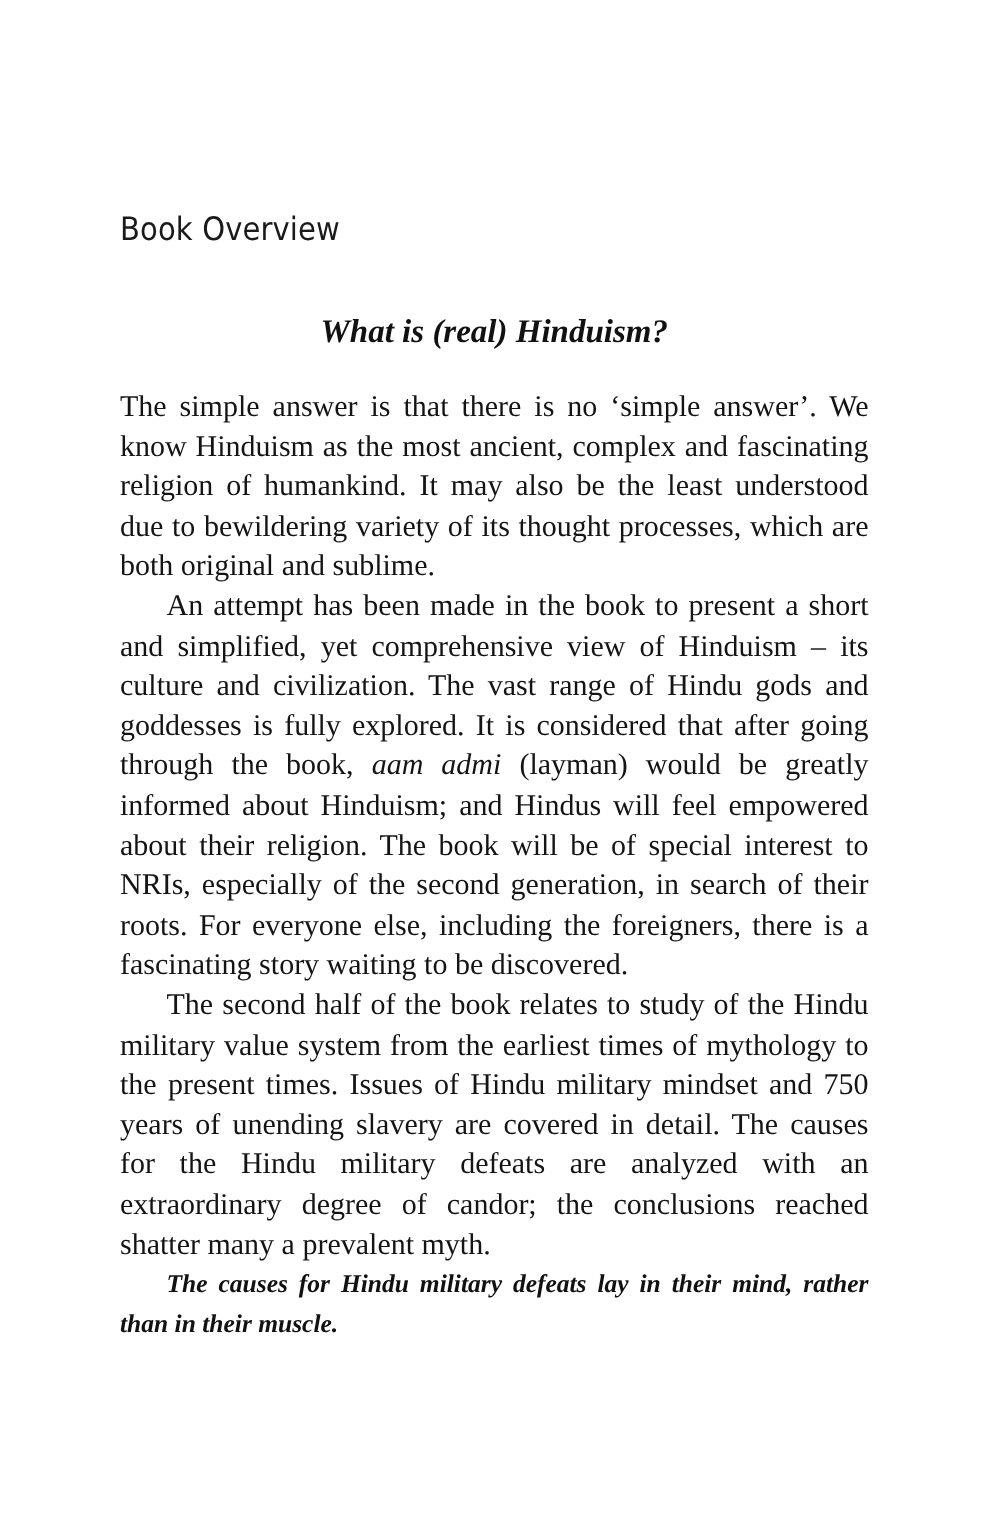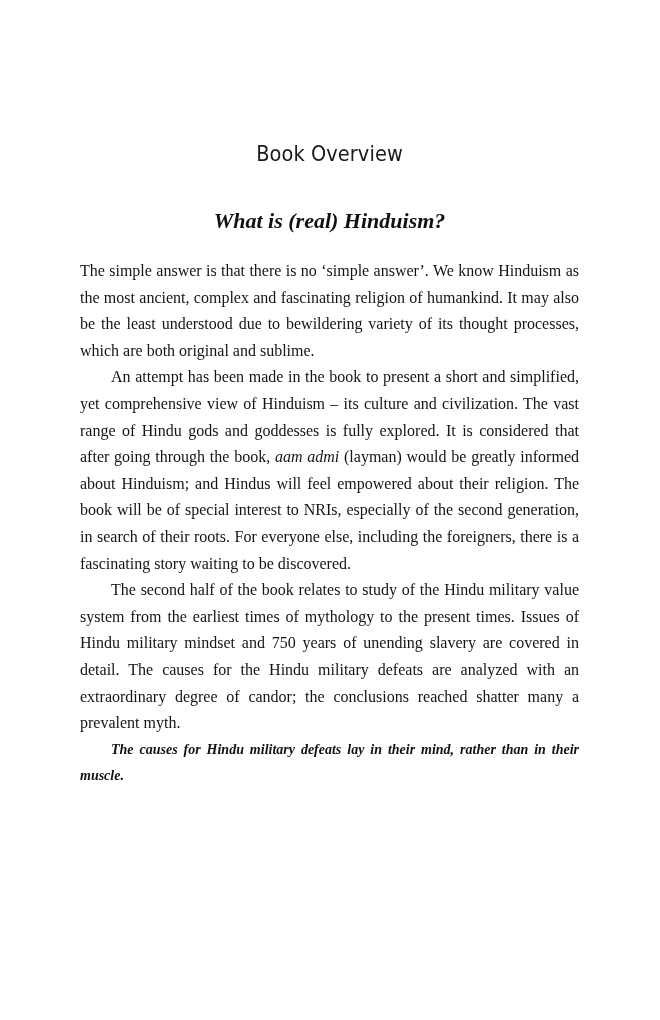--- a/index.html
+++ b/index.html
@@ -32,21 +32,20 @@
     top: 0;
     width: 499px;
   }
 
   
   .chapter-title {
     font-family: "DejaVu Sans Condensed", "DejaVu Sans", "Liberation Sans", sans-serif;
     font-weight: 400;
     font-size: 21.5px;
     letter-spacing: 0.1px;
-    text-align: center;
     color: #1a1a1a;
     margin: 0;
     padding-top: 142px;
     line-height: 1.15;
   }
 
   
   .subtitle {
     font-family: "Liberation Serif", "DejaVu Serif", serif;
     font-weight: bold;
@@ -59,39 +58,39 @@
     line-height: 1.2;
   }
 
   
   .body-block {
     padding-top: 24px;
   }
 
   p.para {
     margin: 0;
-    font-size: 16px;
+    font-size: 20px;
     line-height: 26.6px;
     text-align: justify;
     text-justify: inter-word;
     color: #141414;
     hyphens: none;
   }
 
   p.para.indent {
     text-indent: 31px;
   }
 
   p.para.no-indent {
     text-indent: 0;
   }
 
   p.closing {
     margin: 0;
-    font-size: 14px;
+    font-size: 17px;
     line-height: 26.6px;
     font-weight: bold;
     font-style: italic;
     text-align: justify;
     text-indent: 31px;
     color: #111111;
   }
 
   em.term {
     font-style: italic;

